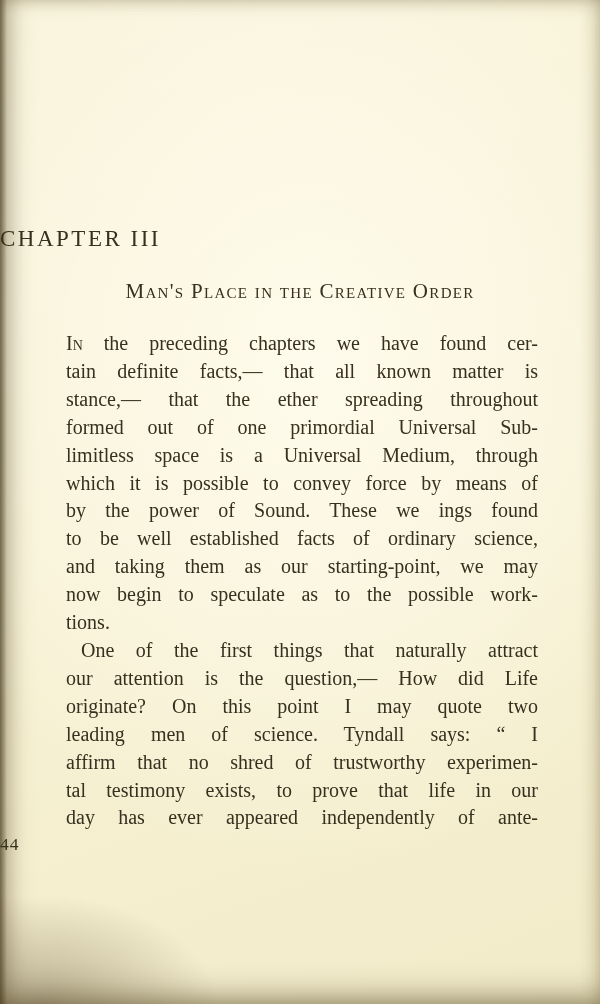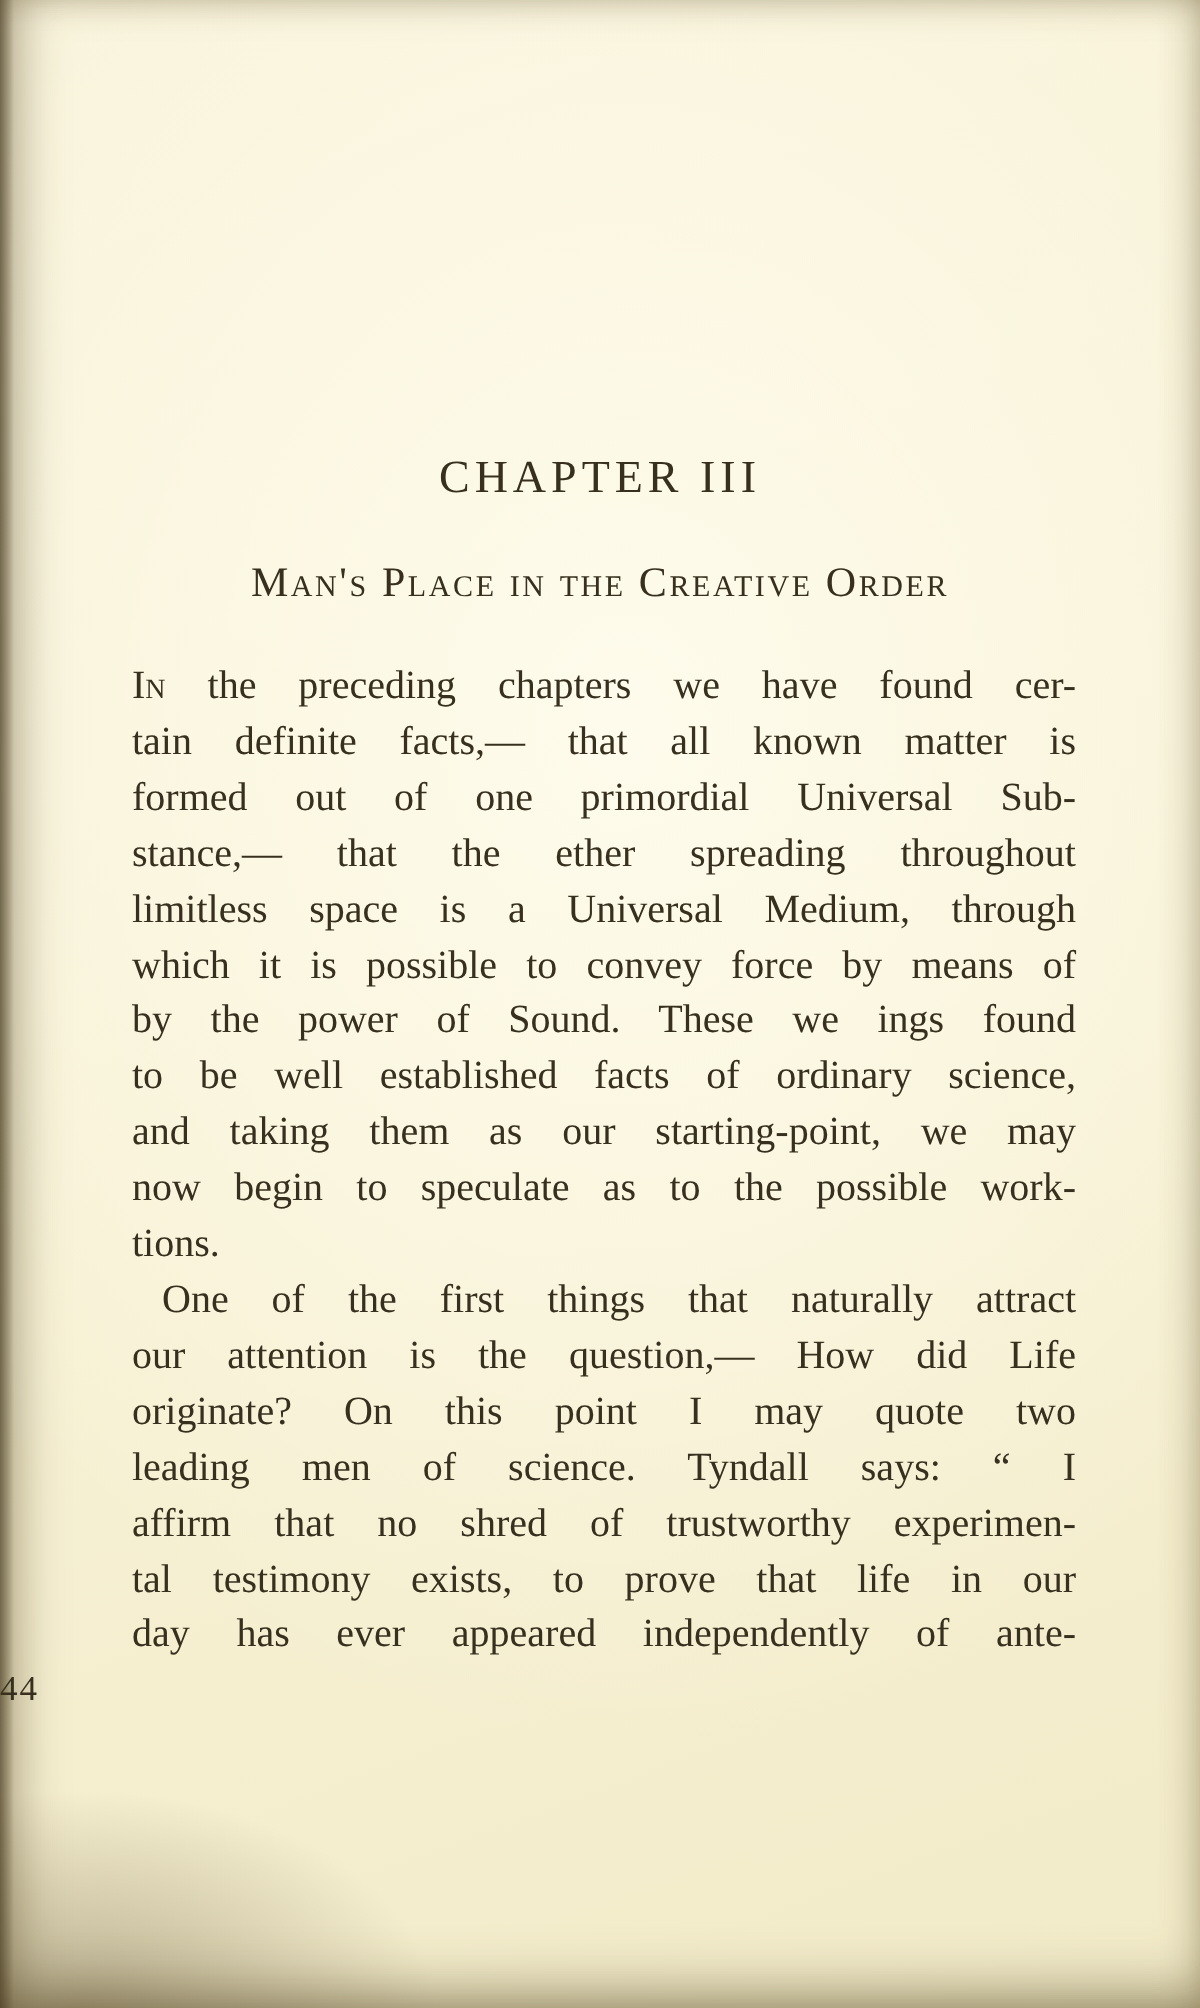--- a/index.html
+++ b/index.html
@@ -44,21 +44,21 @@
     left: -40px; bottom: -50px;
     width: 260px; height: 160px;
     background: radial-gradient(ellipse at 30% 70%, rgba(70,55,25,0.35), rgba(70,55,25,0) 70%);
     pointer-events: none;
   }
 
   .chapter {
     font-size: 23px;
     font-weight: normal;
     letter-spacing: 2.5px;
-    text-align: center;
+    text-align: left;
   }
 
   .section-title {
     margin-top: 27px;
     font-size: 21px;
     font-weight: normal;
     font-variant: small-caps;
     letter-spacing: 1.3px;
     text-align: center;
   }
@@ -99,22 +99,22 @@
 <body>
 
 <div class="page">
   <h1 class="chapter">CHAPTER III</h1>
 
   <h2 class="section-title">Man's Place in the Creative Order</h2>
 
   <div class="body-text">
       <div class="line"><span class="small-caps">In</span> the preceding chapters we have found cer-</div>
       <div class="line">tain definite facts,— that all known matter is</div>
+      <div class="line">stance,— that the ether spreading throughout</div>
       <div class="line">formed out of one primordial Universal Sub-</div>
-      <div class="line">stance,— that the ether spreading throughout</div>
       <div class="line">limitless space is a Universal Medium, through</div>
       <div class="line">which it is possible to convey force by means of</div>
       <div class="line">by the power of Sound.  These we ings found</div>
       <div class="line">to be well established facts of ordinary science,</div>
       <div class="line">and taking them as our starting-point, we may</div>
       <div class="line">now begin to speculate as to the possible work-</div>
       <div class="line para-end">tions.</div>
       <div class="line indent">One of the first things that naturally attract</div>
       <div class="line">our attention is the question,— How did Life</div>
       <div class="line">originate?  On this point I may quote two</div>

